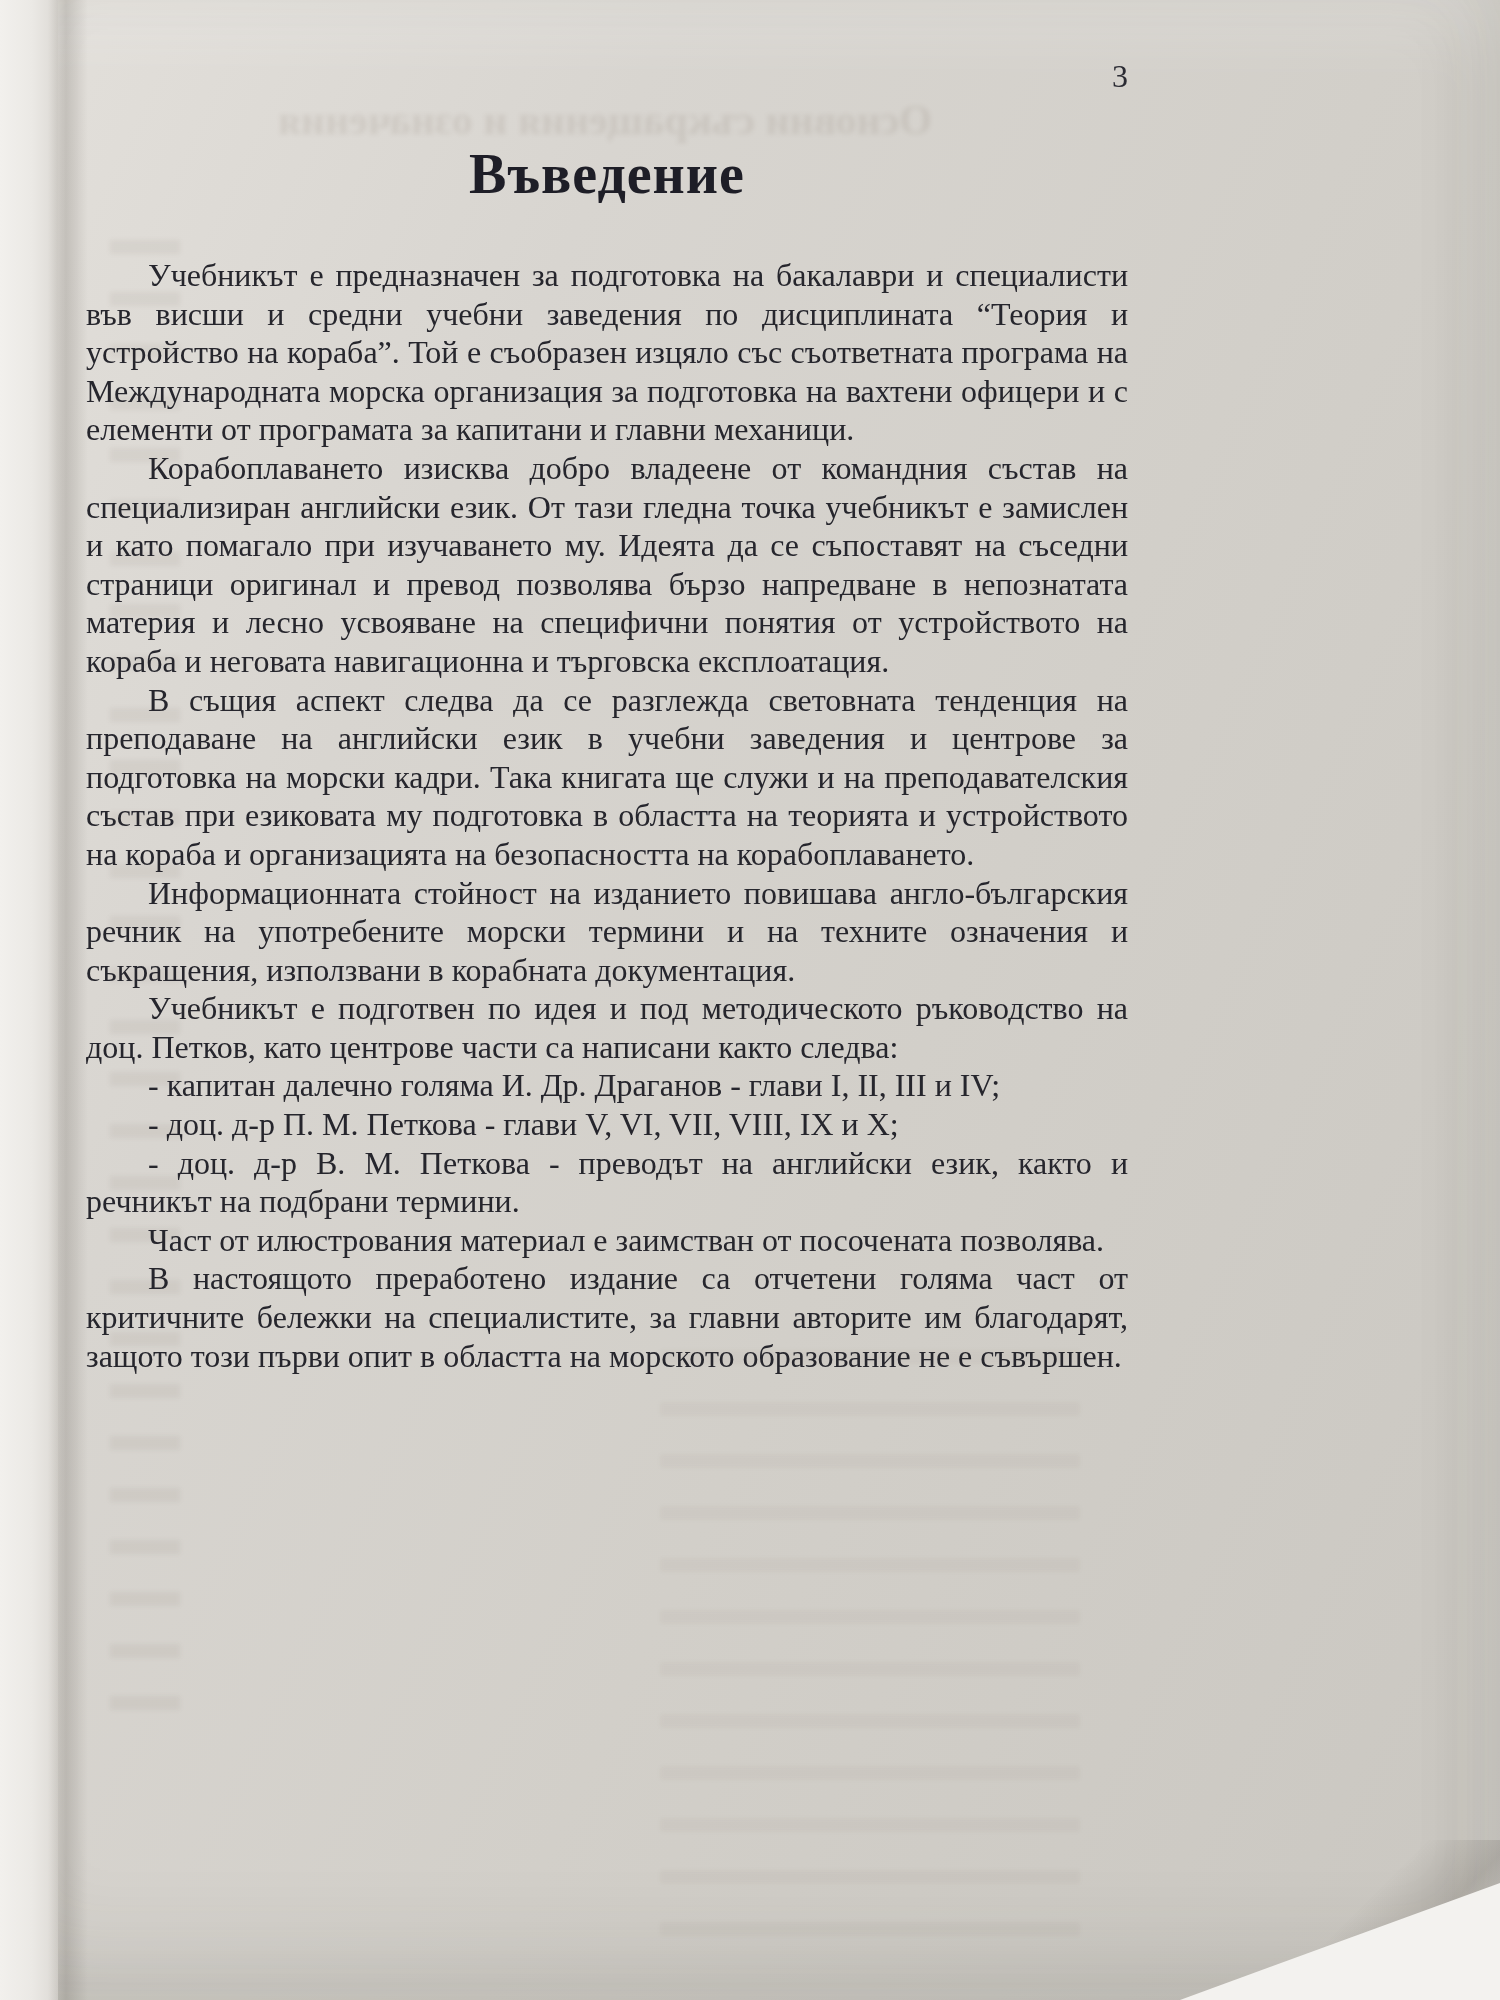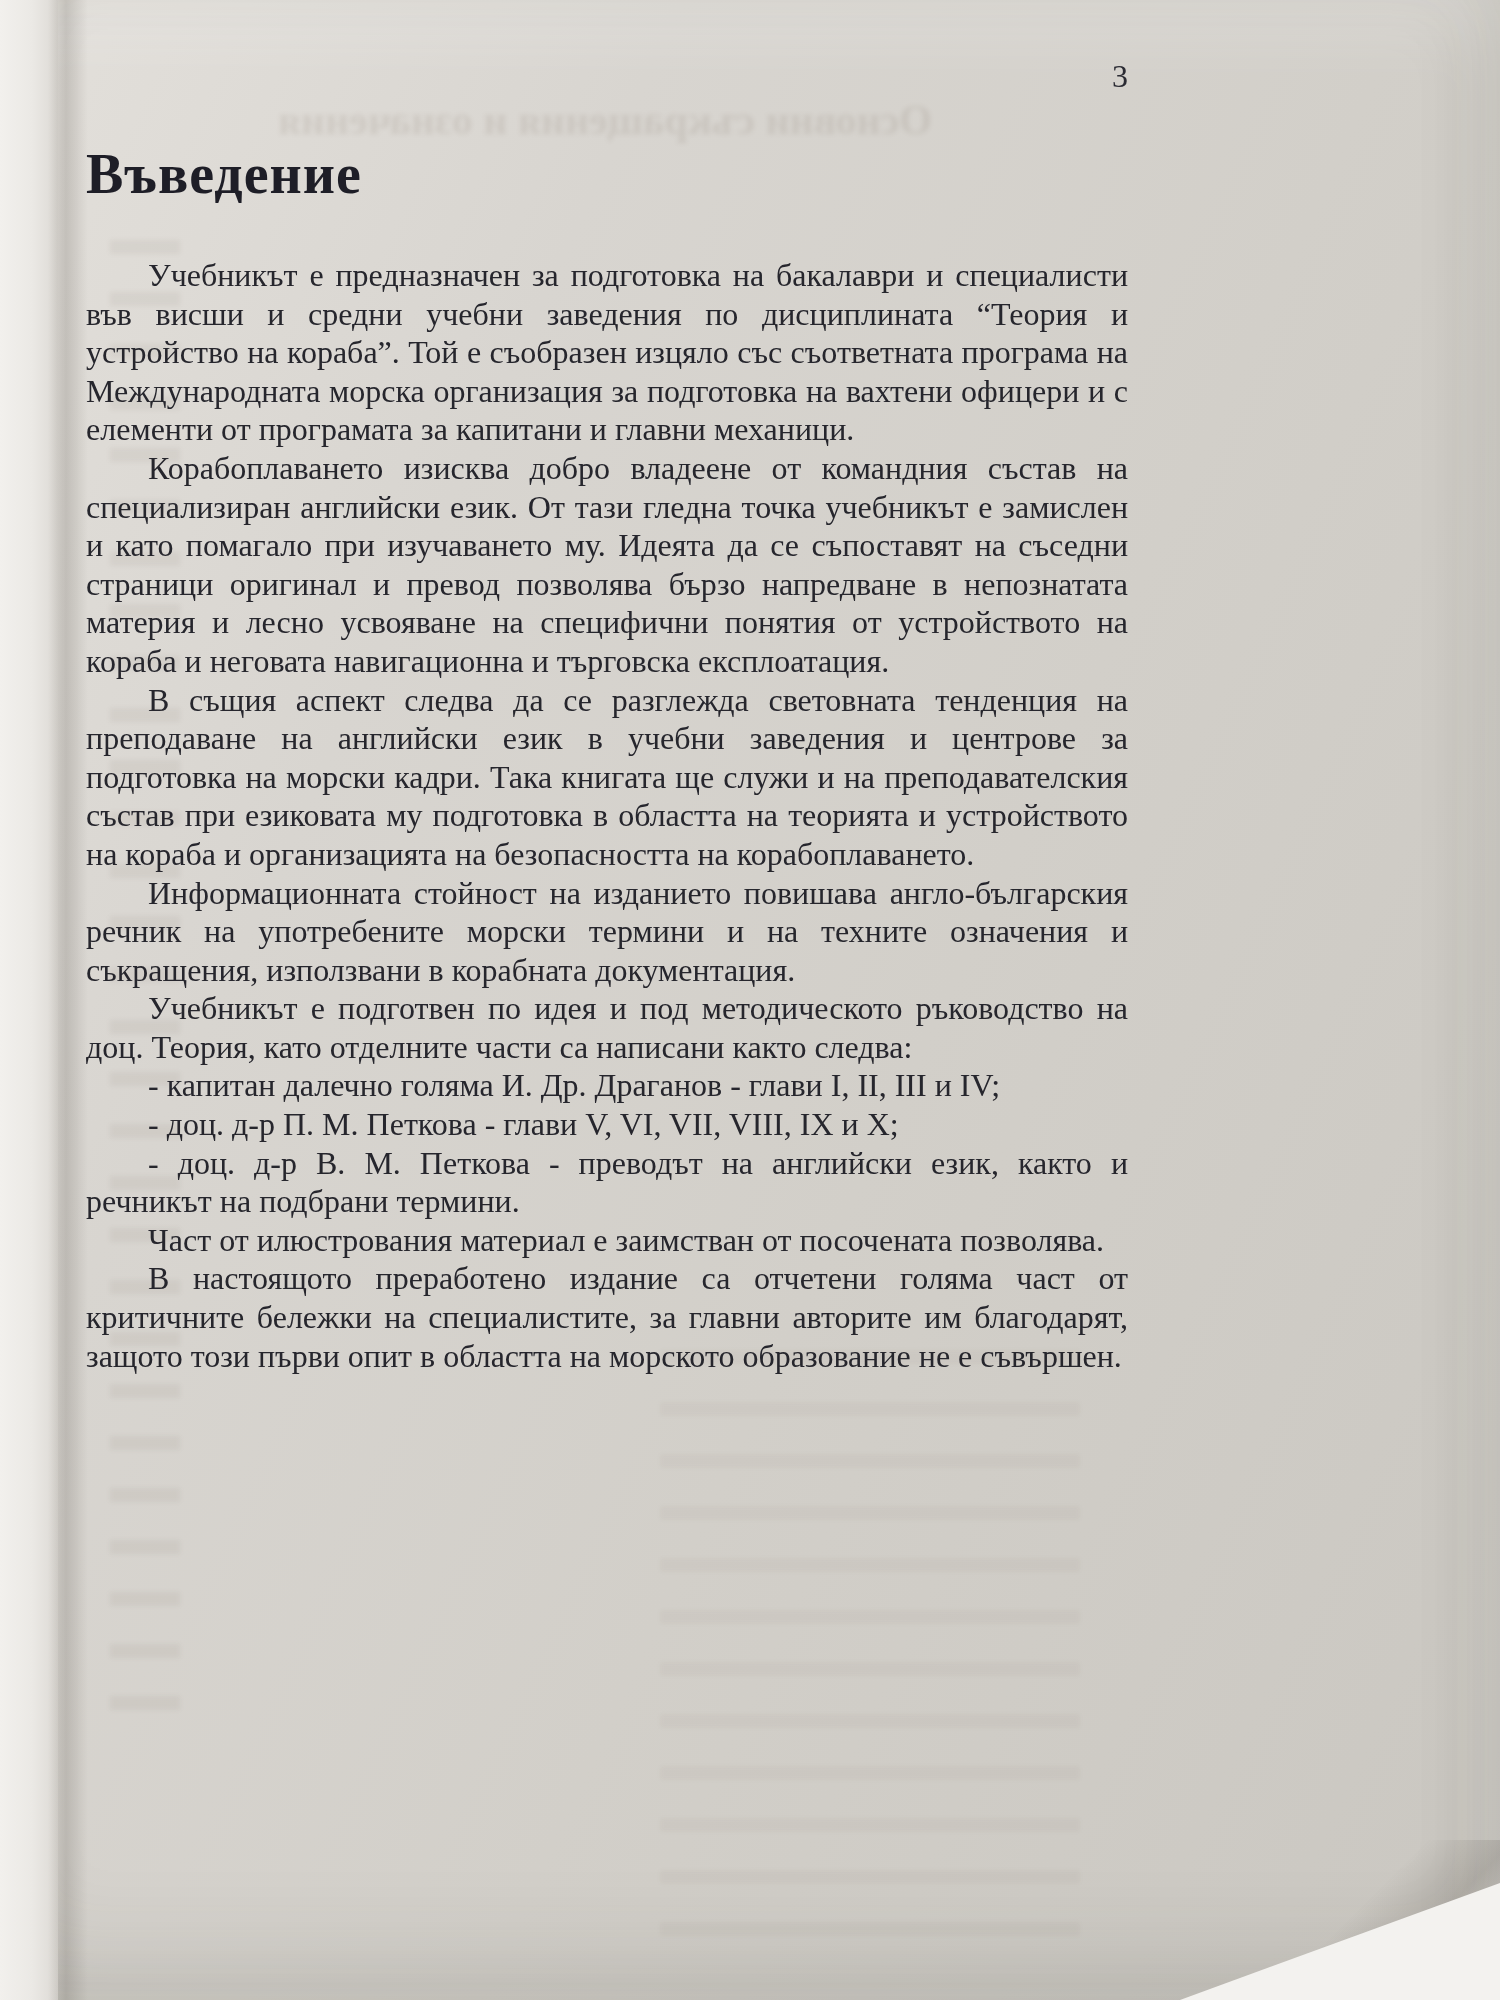--- a/index.html
+++ b/index.html
@@ -97,20 +97,21 @@
     position: absolute;
     left: 982px; top: 58px;
     width: 60px;
     text-align: right;
     font-size: 32px;
     color: #2b2b33;
   }
 
   h1.doc-title {
     margin: 142px 0 0 0;
+    text-align: center;
     font-size: 56px;
     font-weight: bold;
     letter-spacing: 1px;
     color: #1e1e27;
   }
 
   .body-text {
     margin-top: 50px;
   }
 
@@ -138,21 +139,21 @@
   <div class="text-block">
     <div class="page-number">3</div>
 
     <h1 class="doc-title">Въведение</h1>
 
     <div class="body-text">
       <p>Учебникът е предназначен за подготовка на бакалаври и специалисти във висши и средни учебни заведения по дисциплината “Теория и устройство на кораба”. Той е съобразен изцяло със съответната програма на Международната морска организация за подготовка на вахтени офицери и с елементи от програмата за капитани и главни механици.</p>
       <p>Корабоплаването изисква добро владеене от командния състав на специализиран английски език. От тази гледна точка учебникът е замислен и като помагало при изучаването му. Идеята да се съпоставят на съседни страници оригинал и превод позволява бързо напредване в непознатата материя и лесно усвояване на специфични понятия от устройството на кораба и неговата навигационна и търговска експлоатация.</p>
       <p>В същия аспект следва да се разглежда световната тенденция на преподаване на английски език в учебни заведения и центрове за подготовка на морски кадри. Така книгата ще служи и на преподавателския състав при езиковата му подготовка в областта на теорията и устройството на кораба и организацията на безопасността на корабоплаването.</p>
       <p>Информационната стойност на изданието повишава англо-българския речник на употребените морски термини и на техните означения и съкращения, използвани в корабната документация.</p>
-      <p>Учебникът е подготвен по идея и под методическото ръководство на доц. Теория, като отделните части са написани както следва:</p>
+      <p>Учебникът е подготвен по идея и под методическото ръководство на доц. Петков, като центрове части са написани както следва:</p>
       <p>- капитан далечно голяма И. Др. Драганов - глави I, II, III и IV;</p>
       <p>- доц. д-р П. М. Петкова - глави V, VI, VII, VIII, IX и X;</p>
       <p>- доц. д-р В. М. Петкова - преводът на английски език, както и речникът на подбрани термини.</p>
       <p>Част от илюстрования материал е заимстван от посочената позволява.</p>
       <p>В настоящото преработено издание са отчетени голяма част от критичните бележки на специалистите, за главни авторите им благодарят, защото този първи опит в областта на морското образование не е съвършен.</p>
     </div>
   </div>
 
   <div class="corner-shadow"></div>
   <div class="corner-bottom-right"></div>

